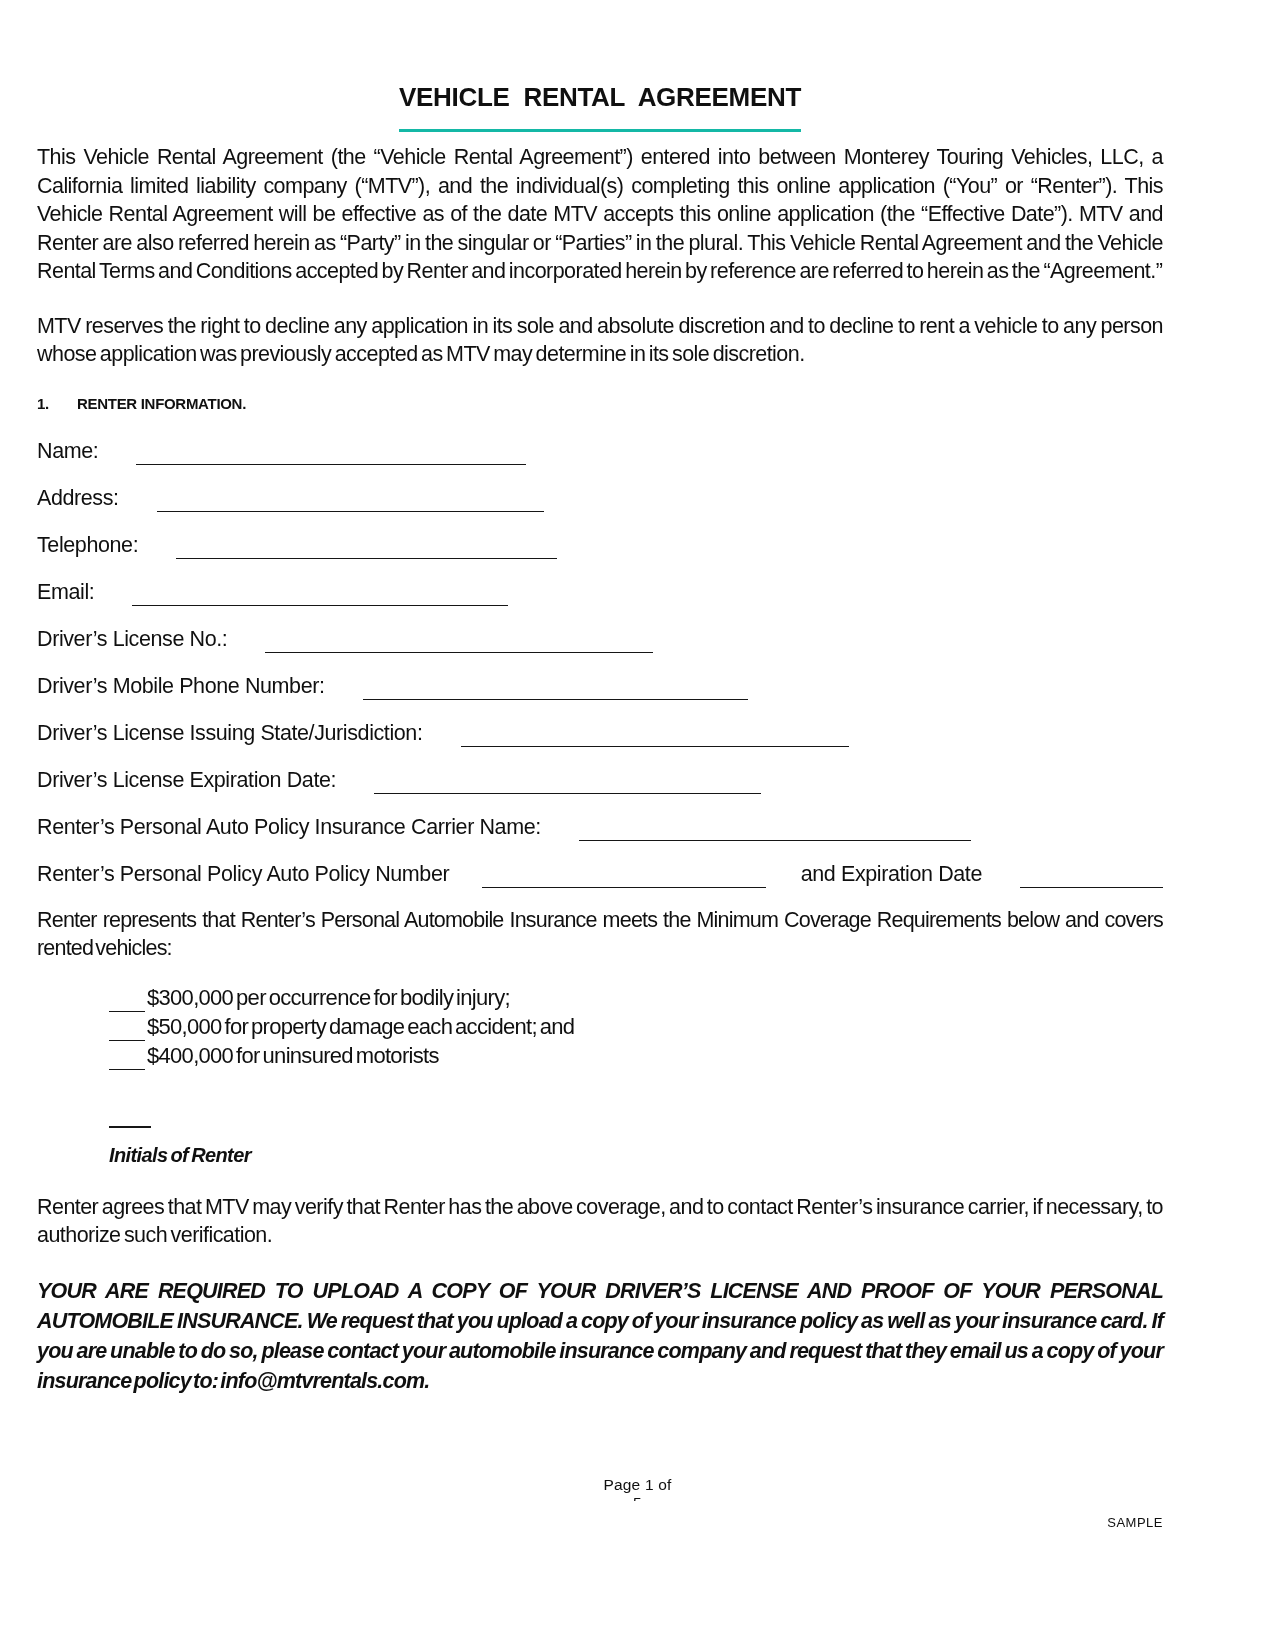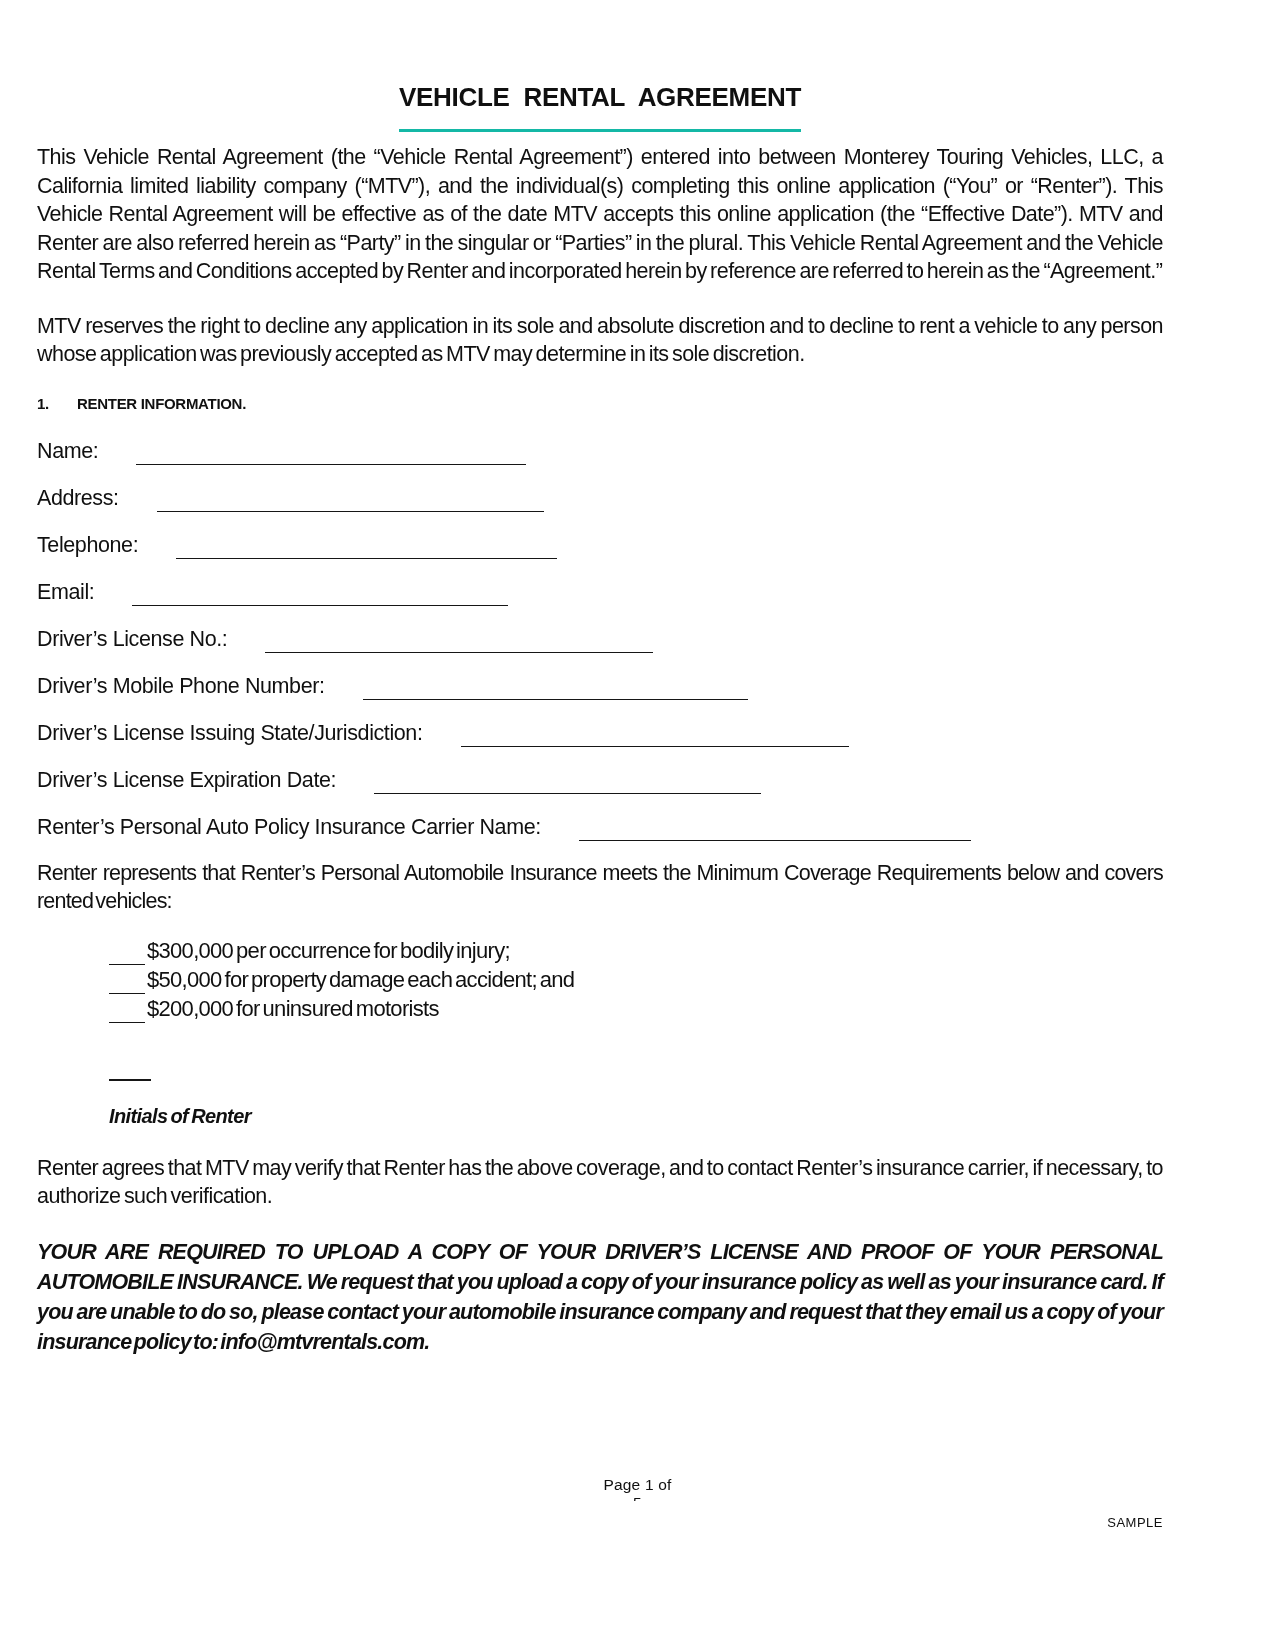--- a/index.html
+++ b/index.html
@@ -63,21 +63,21 @@
   }
   .initials-block { margin-left:72px; margin-top:38px; }
   .initials-line {
     display:inline-block;
     border-bottom:2px solid #161616;
     height:20px; width:42px;
   }
   .initials-label {
     font-size:20px; font-weight:bold; font-style:italic;
     letter-spacing:-0.6px; word-spacing:-2px;
-    margin-top:20px; margin-bottom:26px;
+    margin-top:12px; margin-bottom:26px;
   }
   .footer-center {
     position:absolute; left:0; width:100%; top:1476px;
     text-align:center; font-size:15.5px; letter-spacing:0.2px;
   }
   .footer-clip { height:7px; overflow:hidden; font-size:15.5px; }
   .footer-sample {
     position:absolute; right:112px; top:1515px;
     font-size:13px; letter-spacing:0.5px;
   }
@@ -137,34 +137,40 @@
   <div class="field">
     <span class="flabel">Driver’s License Expiration  Date:</span>
     <span class="fline" style="width:387px"></span>
   </div>
 
   <div class="field">
     <span class="flabel">Renter’s Personal Auto Policy Insurance Carrier Name:</span>
     <span class="fline" style="width:392px"></span>
   </div>
 
+  <div class="field">
+    <span class="flabel">Renter’s Personal Policy Auto  Policy Number</span>
+    <span class="fline flex" style="margin-left:2px"></span>
+    <span class="mid-label">and Expiration  Date</span>
+    <span class="fline" style="width:143px"></span>
+  </div>
 
   <p class="para bold tight cov-intro">Renter represents that Renter’s Personal Automobile Insurance meets the Minimum Coverage Requirements below and covers rented  vehicles:</p>
 
   <div class="cov-item">
     <span class="cov-line"></span>
     <span>$300,000 per occurrence for bodily injury;</span>
   </div>
   <div class="cov-item">
     <span class="cov-line"></span>
     <span>$50,000 for property damage each accident; and</span>
   </div>
   <div class="cov-item">
     <span class="cov-line"></span>
-    <span>$200,000 for uninsured  motorists</span>
+    <span>$400,000 for uninsured  motorists</span>
   </div>
 
   <div class="initials-block">
     <span class="initials-line"></span>
     <div class="initials-label">Initials of Renter</div>
   </div>
 
   <p class="para">Renter agrees that MTV may verify that Renter has the above coverage, and to contact Renter’s insurance carrier, if necessary, to authorize such  verification.</p>
 
   <p class="para bolditalic tight" style="margin-top:6px; line-height:30px;">YOUR ARE REQUIRED TO UPLOAD A COPY OF YOUR DRIVER’S LICENSE AND PROOF OF YOUR PERSONAL AUTOMOBILE INSURANCE. We request that you upload a copy of your insurance policy as well as your insurance card. If you are unable to do so, please contact your automobile insurance company and request that they email us a copy of your insurance policy to: info@mtvrentals.com.</p>

